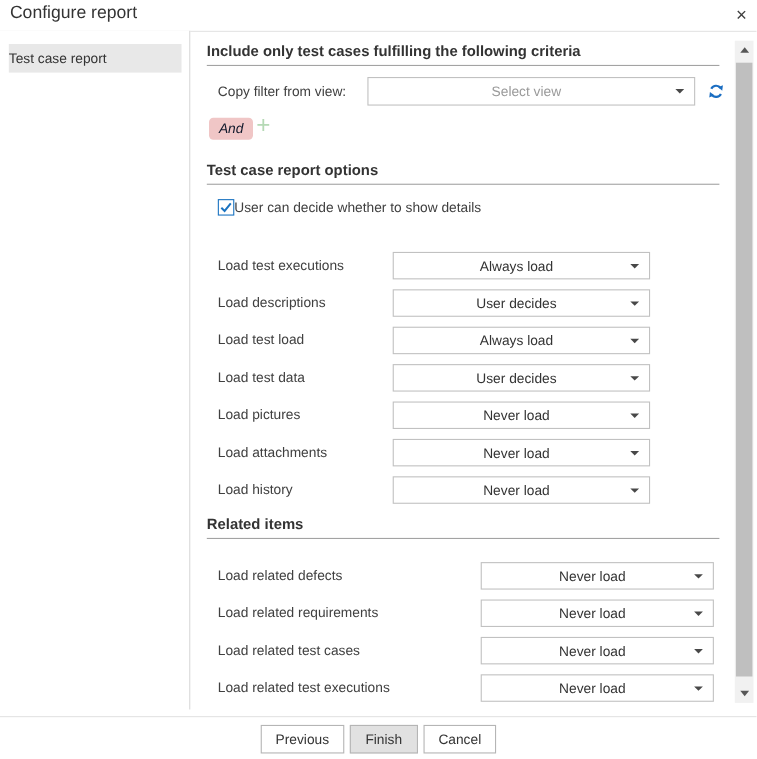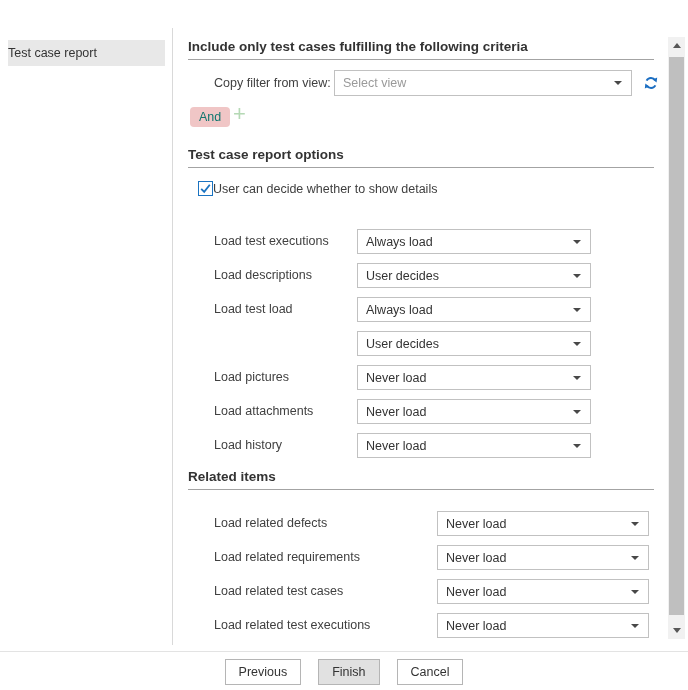--- a/index.html
+++ b/index.html
@@ -24,59 +24,63 @@
   .tri-down{width:0;height:0;border-left:4px solid transparent;border-right:4px solid transparent;border-top:5px solid #575757;}
   .sbar-thumb{position:absolute;left:1px;top:20px;width:15px;height:558px;background:#bfbfbf;}
   
   .content{position:absolute;left:188px;top:28px;width:466px;height:617px;font-size:12.5px;}
   .sec-h{position:absolute;left:0;width:100%;font-size:13.5px;font-weight:bold;color:#333;
     padding-bottom:5px;border-bottom:1px solid #a3a3a3;}
   .h-criteria{top:11px;}
   .h-options{top:119px;}
   .h-related{top:441px;}
   .row{position:absolute;left:0;width:100%;height:25px;}
-  .row-label{position:absolute;left:10px;top:0;line-height:25px;color:#404040;margin-left:16px;}
+  .row-label{position:absolute;left:10px;top:0;line-height:25px;color:#404040;}
   .select{position:absolute;top:0;height:25px;border:1px solid #c1c1c1;background:#fff;box-sizing:border-box;
     cursor:pointer;display:flex;align-items:center;}
-  .select-text{flex:1;padding-left:8px;color:#333;white-space:nowrap;overflow:hidden;}
+  .select-text{flex:1;padding-left:8px;color:#333;white-space:nowrap;overflow:hidden;text-align:center;}
   .select .ph{color:#9a9a9a;}
   .caret{width:0;height:0;border-left:4px solid transparent;border-right:4px solid transparent;
     border-top:4px solid #484848;margin-right:9px;}
   
   .filter-row{top:42px;height:26px;}
   .filter-row .row-label{line-height:26px;}
   .filter-select{left:146px;width:298px;height:26px;}
   .refresh{position:absolute;left:455px;top:5px;width:16px;height:16px;cursor:pointer;}
   
   .and-badge{position:absolute;left:2px;top:79px;height:20px;line-height:20px;padding:0 9px;
-    background:#f0c6c6;color:#0f766e;border-radius:4px;font-size:12.5px;cursor:pointer;}
+    background:#f0c6c6;color:#0f172a;border-radius:4px;font-size:12.5px;cursor:pointer;font-style:italic;}
   .add-plus{position:absolute;left:45px;top:74px;font-size:22px;font-weight:400;color:#b5d9b5;cursor:pointer;line-height:24px;}
   
   .chk-row{position:absolute;left:10px;top:152px;height:17px;display:flex;align-items:center;cursor:pointer;}
   .chkbox{width:15px;height:15px;border:1px solid #1a73c1;background:#fff;box-sizing:border-box;
     display:flex;align-items:center;justify-content:center;}
   .chk-label{margin-left:0;color:#404040;}
   
   .opt .select{left:169px;width:234px;}
   .rel .select{left:249px;width:212px;}
   .r-o1{top:201px;} .r-o2{top:235px;} .r-o3{top:269px;} .r-o4{top:303px;}
   .r-o5{top:337px;} .r-o6{top:371px;} .r-o7{top:405px;}
   .r-r1{top:483px;} .r-r2{top:517px;} .r-r3{top:551px;text-decoration:underline;} .r-r4{top:585px;}
   
   .footer{position:absolute;left:0;top:651px;width:100%;height:39px;border-top:1px solid #e3e3e3;
-    display:flex;justify-content:center;align-items:flex-start;gap:17px;padding-top:7px;box-sizing:border-box;}
+    display:flex;justify-content:center;align-items:flex-start;gap:5px;padding-top:7px;box-sizing:border-box;}
   .btn{height:26px;padding:0 13px;background:#fff;border:1px solid #b5b5b5;font-size:12.5px;color:#333;
     font-family:"Liberation Sans","DejaVu Sans",sans-serif;cursor:pointer;line-height:24px;}
   .btn-default{background:#e1e1e1;}
 </style>
 </head>
 <body>
 
 <div class="dialog">
 
+  <div class="hdr">
+    <span class="hdr-title">Configure report</span>
+    <span class="close-btn">×</span>
+  </div>
 
   <div class="sidebar">
     <div class="side-item">Test case report</div>
   </div>
 
   <div class="content">
 
     <div class="sec-h h-criteria">Include only test cases fulfilling the following criteria</div>
 
     <div class="row filter-row">
@@ -122,20 +126,21 @@
       </div>
     </div>
     <div class="row opt r-o3">
       <span class="row-label">Load test load</span>
       <div class="select">
         <span class="select-text">Always load</span>
         <span class="caret"></span>
       </div>
     </div>
     <div class="row opt r-o4">
+      <span class="row-label">Load test data</span>
       <div class="select">
         <span class="select-text">User decides</span>
         <span class="caret"></span>
       </div>
     </div>
     <div class="row opt r-o5">
       <span class="row-label">Load pictures</span>
       <div class="select">
         <span class="select-text">Never load</span>
         <span class="caret"></span>

